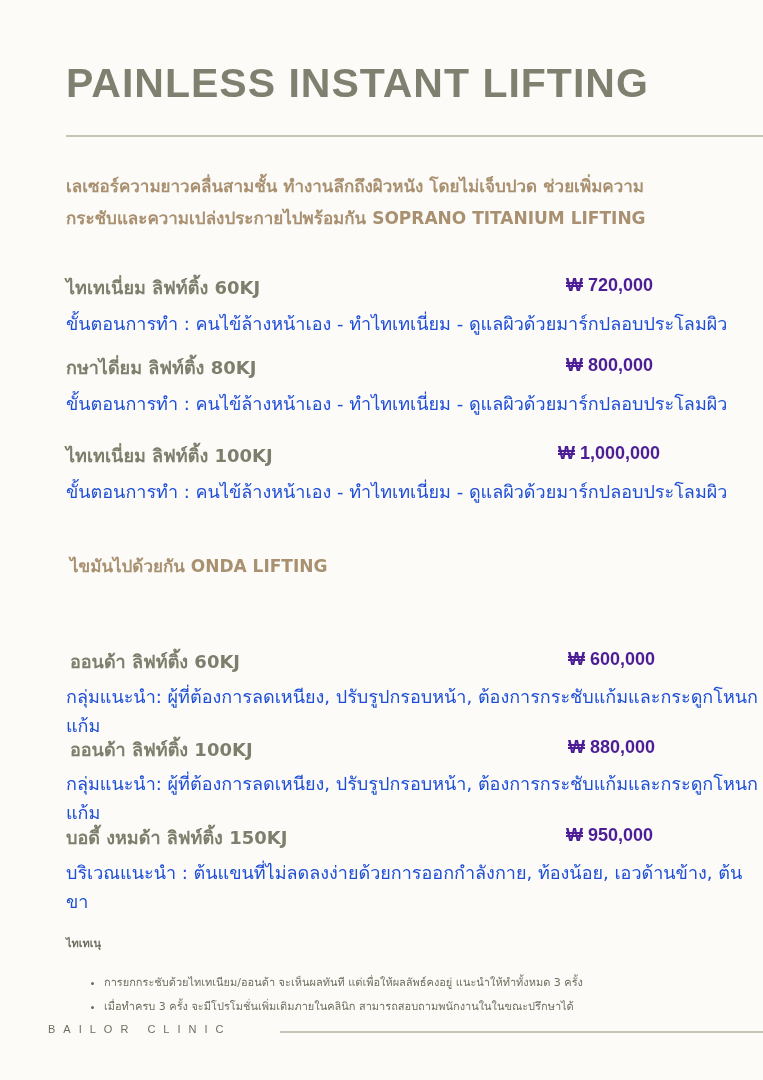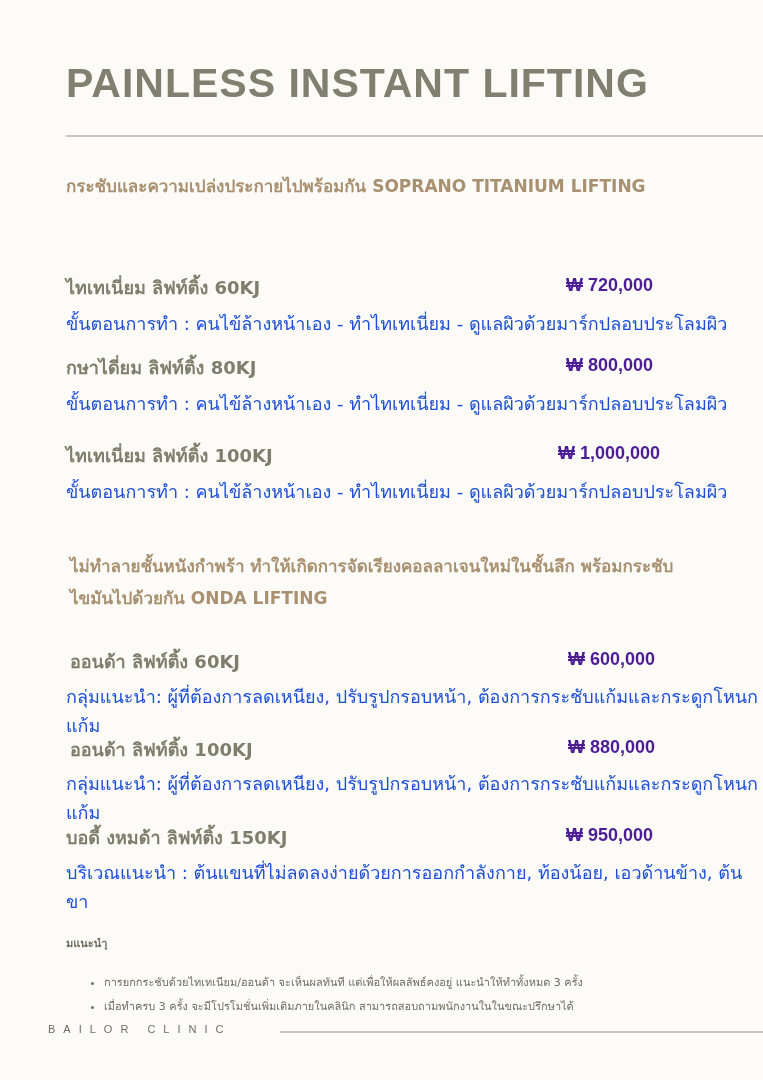--- a/index.html
+++ b/index.html
@@ -42,52 +42,52 @@
     }
     .hr-foot { left: 280px; top: 1031px; width: 483px; height: 2px; background: #c6c5b6; }
   </style>
 </head>
 <body>
 
 <div class="abs title">PAINLESS INSTANT LIFTING</div>
 <div class="abs hr-top"></div>
 
 <div class="abs section-intro" style="top:170px;">
+  <div>เลเซอร์ความยาวคลื่นสามชั้น ทำงานลึกถึงผิวหนัง โดยไม่เจ็บปวด ช่วยเพิ่มความ</div>
   <div>กระชับและความเปล่งประกายไปพร้อมกัน  SOPRANO TITANIUM LIFTING</div>
 </div>
 
 <div class="abs item-name" style="top:273px;text-align:center;">ไทเทเนี่ยม ลิฟท์ติ้ง 60KJ</div>
 <div class="abs item-price" style="top:275px; left:566px;">₩ 720,000</div>
 <div class="abs item-desc" style="top:309px;">ขั้นตอนการทำ : คนไข้ล้างหน้าเอง - ทำไทเทเนี่ยม - ดูแลผิวด้วยมาร์กปลอบประโลมผิว</div>
 
 <div class="abs item-name" style="top:353px;">กษาไดี่ยม ลิฟท์ติ้ง 80KJ</div>
 <div class="abs item-price" style="top:355px; left:566px;">₩ 800,000</div>
 <div class="abs item-desc" style="top:389px;">ขั้นตอนการทำ : คนไข้ล้างหน้าเอง - ทำไทเทเนี่ยม - ดูแลผิวด้วยมาร์กปลอบประโลมผิว</div>
 
 <div class="abs item-name" style="top:441px;">ไทเทเนี่ยม ลิฟท์ติ้ง 100KJ</div>
 <div class="abs item-price" style="top:443px; left:558px;">₩ 1,000,000</div>
 <div class="abs item-desc" style="top:477px;">ขั้นตอนการทำ : คนไข้ล้างหน้าเอง - ทำไทเทเนี่ยม - ดูแลผิวด้วยมาร์กปลอบประโลมผิว</div>
 
 <div class="abs section-intro" style="top:550px; left:70px;">
-  <div>ไม่ทำลายชั้นหนังกำพร้า ทำให้เกิดการจัดเรียงคอลลาเจนใหม่ในชั้นลึก พร้อมกระชับ</div>
   <div>ไขมันไปด้วยกัน ONDA LIFTING</div>
 </div>
 
 <div class="abs item-name" style="top:647px; left:70px;">ออนด้า ลิฟท์ติ้ง 60KJ</div>
 <div class="abs item-price" style="top:649px; left:568px;">₩ 600,000</div>
 <div class="abs item-desc" style="top:682px; left:66px;">กลุ่มแนะนำ: ผู้ที่ต้องการลดเหนียง, ปรับรูปกรอบหน้า, ต้องการกระชับแก้มและกระดูกโหนกแก้ม</div>
 
 <div class="abs item-name" style="top:735px; left:70px;">ออนด้า ลิฟท์ติ้ง 100KJ</div>
 <div class="abs item-price" style="top:737px; left:568px;">₩ 880,000</div>
 <div class="abs item-desc" style="top:769px; left:66px;">กลุ่มแนะนำ: ผู้ที่ต้องการลดเหนียง, ปรับรูปกรอบหน้า, ต้องการกระชับแก้มและกระดูกโหนกแก้ม</div>
 
 <div class="abs item-name" style="top:823px;">บอดี้ งหมด้า ลิฟท์ติ้ง 150KJ</div>
 <div class="abs item-price" style="top:825px; left:566px;">₩ 950,000</div>
 <div class="abs item-desc" style="top:858px;">บริเวณแนะนำ : ต้นแขนที่ไม่ลดลงง่ายด้วยการออกกำลังกาย, ท้องน้อย, เอวด้านข้าง, ต้นขา</div>
 
-<div class="abs note-title">มแนะนำุ</div>
+<div class="abs note-title">ไทเทเนุ</div>
 <ul class="abs note-list">
   <li>การยกกระชับด้วยไทเทเนียม/ออนด้า จะเห็นผลทันที แต่เพื่อให้ผลลัพธ์คงอยู่ แนะนำให้ทำทั้งหมด 3 ครั้ง</li>
   <li>เมื่อทำครบ 3 ครั้ง จะมีโปรโมชั่นเพิ่มเติมภายในคลินิก สามารถสอบถามพนักงานในในขณะปรึกษาได้</li>
 </ul>
 
 <div class="abs footer-brand">BAILOR CLINIC</div>
 <div class="abs hr-foot"></div>
 
 </body></html>

